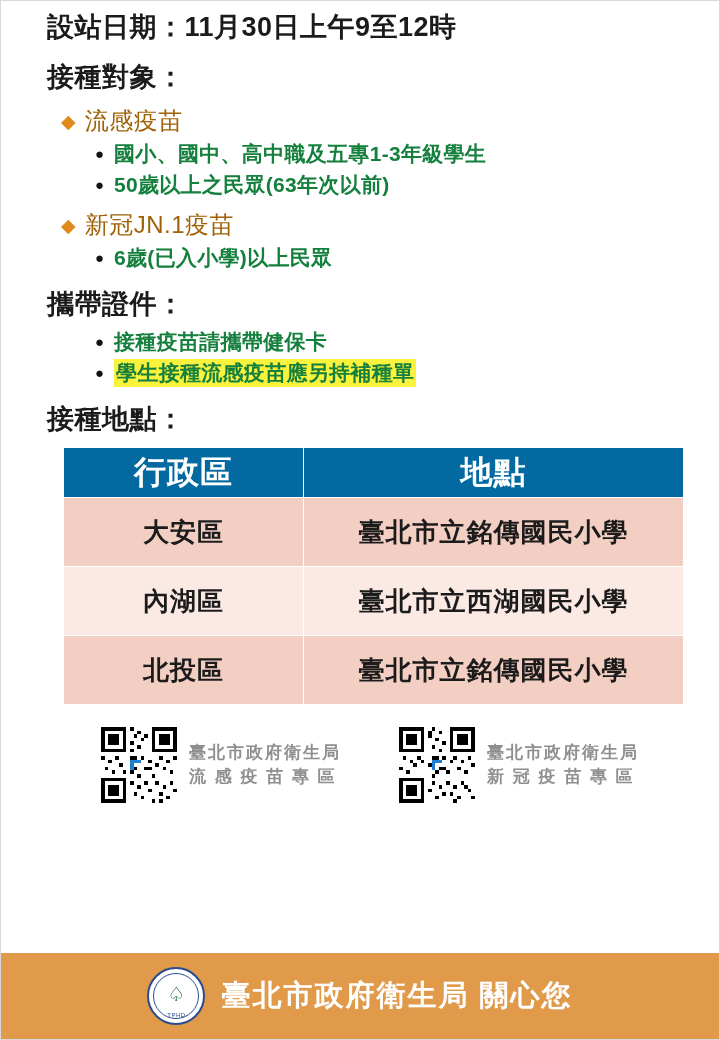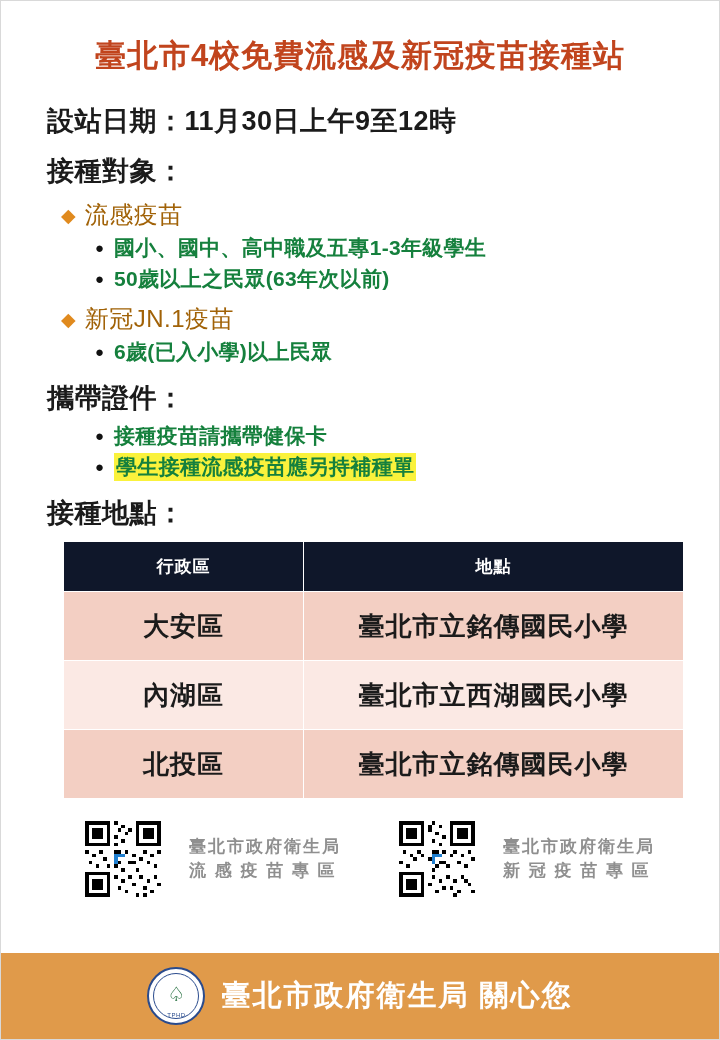--- a/index.html
+++ b/index.html
@@ -95,23 +95,23 @@
     width: 620px;
     table-layout: fixed;
   }
   th, td {
     border: 1px solid #ffffff;
     text-align: center;
     font-weight: bold;
     letter-spacing: 1px;
   }
   thead th {
-    background: #0f172a;
+    background: #0369a1;
     color: #ffffff;
-    font-size: 17px;
+    font-size: 32px;
     height: 50px;
   }
   tbody td {
     font-size: 26px;
     height: 69px;
     color: #1b1b1b;
   }
   tbody tr:nth-child(odd) td { background: #f3cfc3; }
   tbody tr:nth-child(even) td { background: #fbe9e4; }
   col.col-dist { width: 240px; }
@@ -120,21 +120,21 @@
   .qr-area {
     display: flex;
     justify-content: center;
     gap: 58px;
     margin-top: 22px;
     padding-left: 20px;
   }
   .qr-block {
     display: flex;
     align-items: center;
-    gap: 28px;
+    gap: 12px;
   }
   .qr-caption {
     color: #8f8f8f;
     font-size: 17px;
     font-weight: bold;
     line-height: 24px;
     letter-spacing: 2px;
     white-space: pre-line;
   }
   .qr {
@@ -189,21 +189,20 @@
     font-size: 29px;
     font-weight: bold;
     letter-spacing: 2px;
   }
 </style>
 </head>
 <body>
 
 <div class="poster">
 
-  <h1 class="title">臺北市4校免費流感及新冠疫苗接種站</h1>
 
   <div class="body-area">
 
     <div class="line-h">
       <span>設站日期：</span><span class="val">11月30日上午9至12時</span>
     </div>
 
     <div class="section-label">接種對象：</div>
 
     <div class="sub-head">

